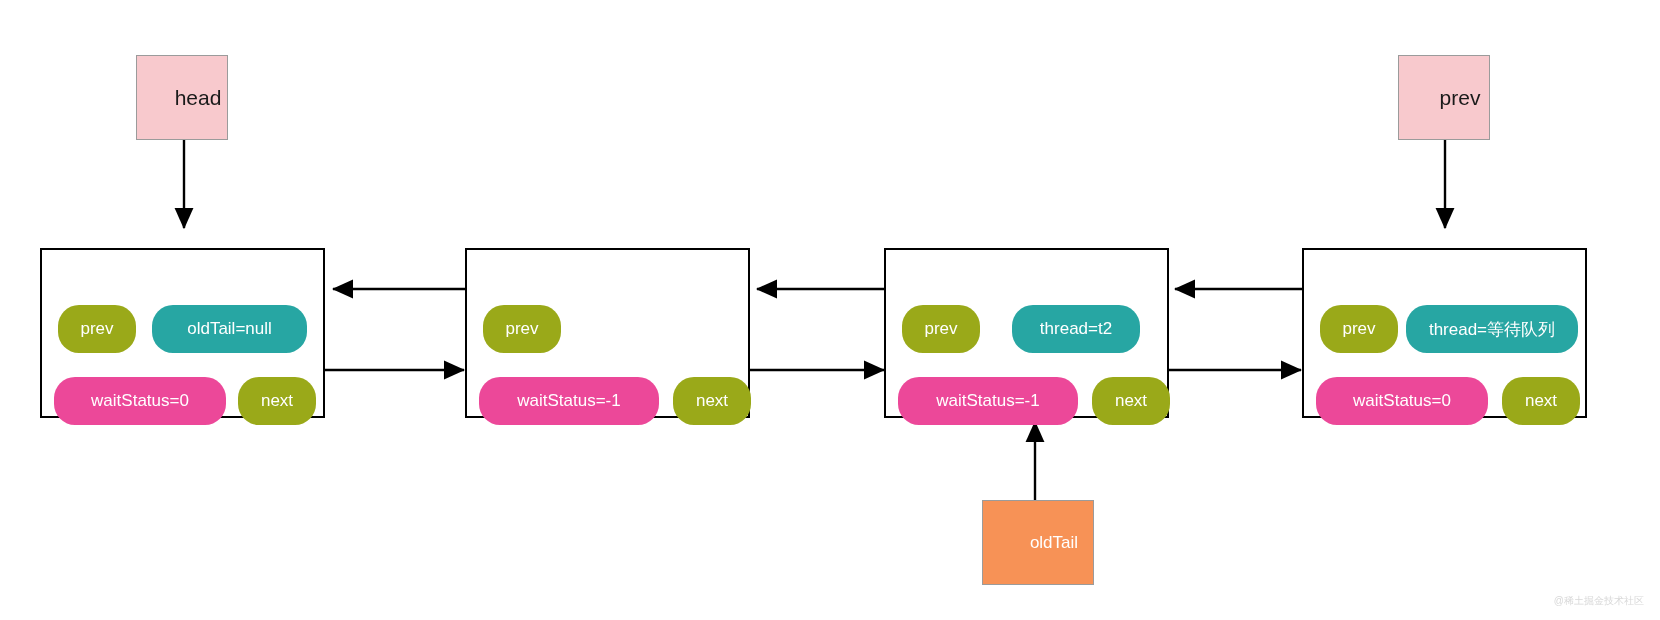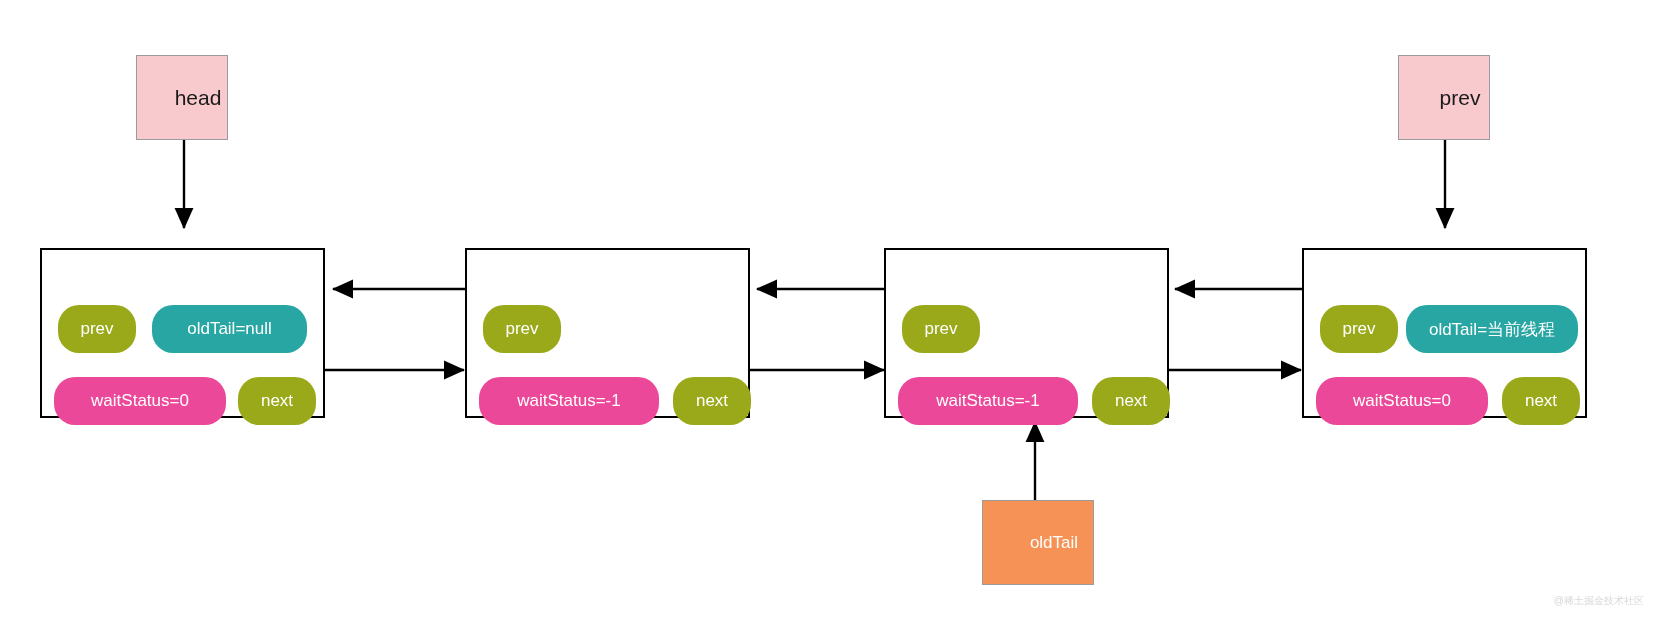--- a/index.html
+++ b/index.html
@@ -182,31 +182,32 @@
     </div>
     <div class="node-row" style="left:12px; top:90px;">
       <div class="pill blue" style="width:180px;">waitStatus=-1</div>
       <div class="pill olive" style="width:78px; margin-left:14px;">next</div>
     </div>
   </div>
 
   <div class="node" style="left:884px; top:248px; width:285px; height:170px;">
     <div class="node-row" style="left:16px; top:18px;">
       <div class="pill olive" style="width:78px;">prev</div>
+      <div class="pill teal" style="width:128px; margin-left:32px;">thread=t2</div>
     </div>
     <div class="node-row" style="left:12px; top:90px;">
       <div class="pill blue" style="width:180px;">waitStatus=-1</div>
       <div class="pill olive" style="width:78px; margin-left:14px;">next</div>
     </div>
   </div>
 
   <div class="node" style="left:1302px; top:248px; width:285px; height:170px;">
     <div class="node-row" style="left:16px; top:18px;">
       <div class="pill olive" style="width:78px;">prev</div>
-      <div class="pill teal" style="width:172px; margin-left:8px;">oldTail=当前线程</div>
+      <div class="pill teal" style="width:172px; margin-left:8px;">thread=等待队列</div>
     </div>
     <div class="node-row" style="left:12px; top:90px;">
       <div class="pill blue" style="width:172px;">waitStatus=0</div>
       <div class="pill olive" style="width:78px; margin-left:14px;">next</div>
     </div>
   </div>
 
   <div class="watermark">@稀土掘金技术社区</div>
 
 </div>

